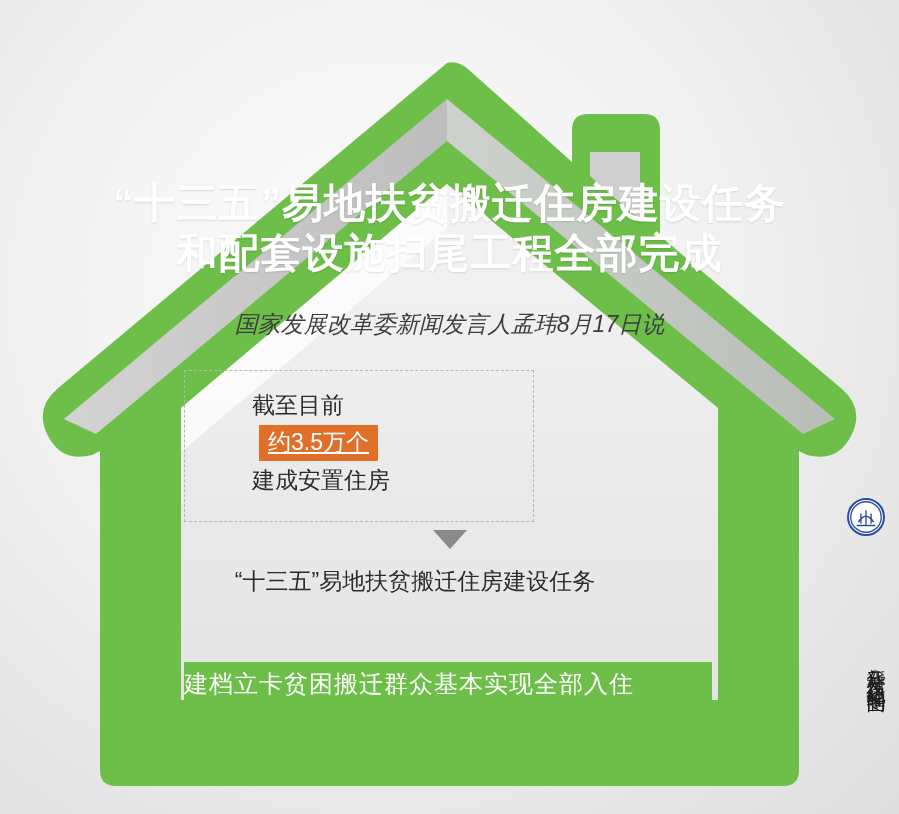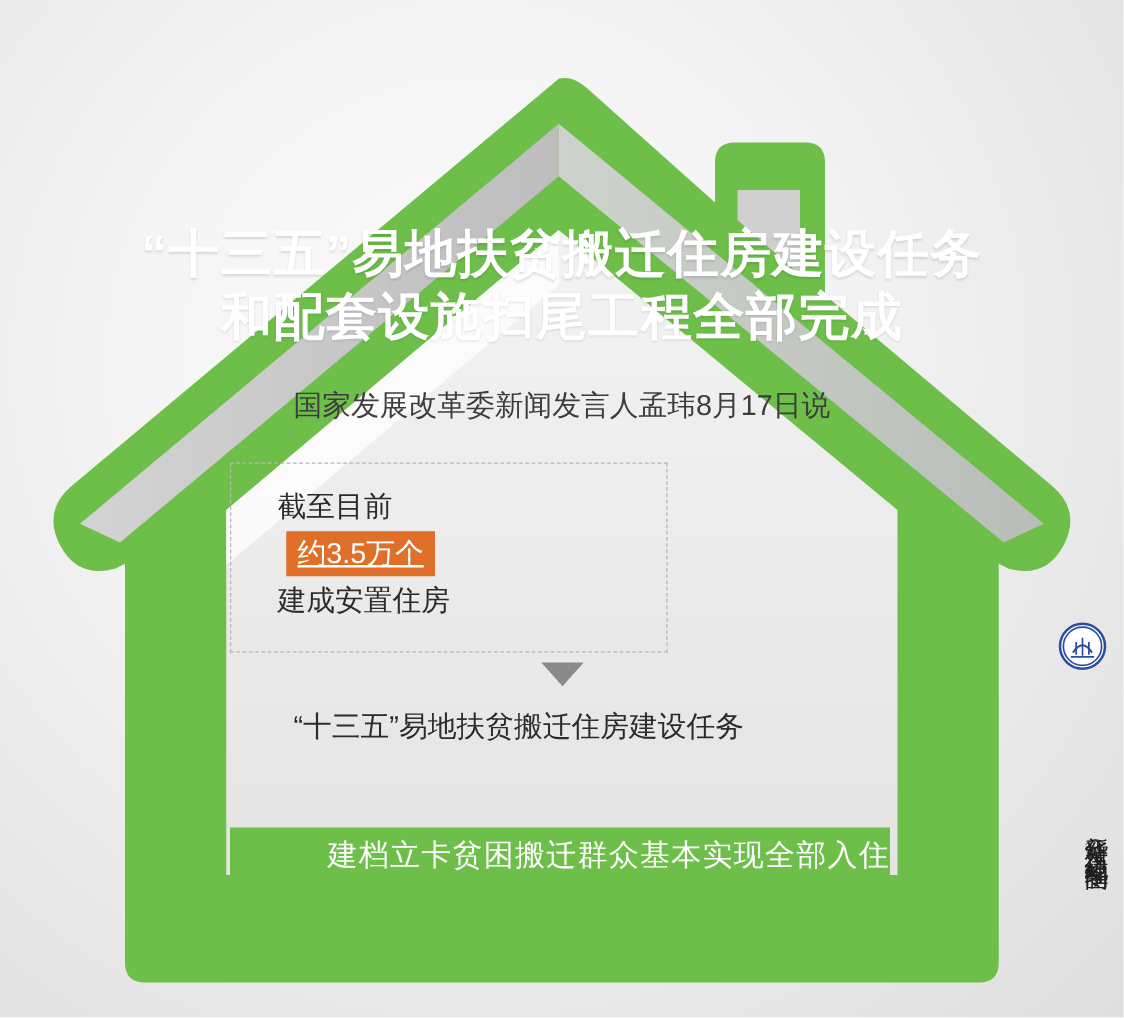--- a/index.html
+++ b/index.html
@@ -48,20 +48,21 @@
   }
   .subline {
     position: absolute;
     left: 0;
     top: 308px;
     width: 899px;
     text-align: center;
     color: #3d3d3d;
     font-size: 23px;
     line-height: 32px;
+    font-style: italic;
   }
   
   .panel {
     position: absolute;
     left: 184px;
     top: 370px;
     width: 350px;
     height: 152px;
     border: 1px dashed #b6b6b6;
     box-sizing: border-box;
@@ -72,20 +73,21 @@
     top: 386px;
     width: 560px;
     color: #2b2b2b;
     font-size: 23px;
     line-height: 39px;
   }
   .panel-row {
     display: flex;
     align-items: flex-start;
     white-space: nowrap;
+    margin-left: 30px;
   }
   .hl {
     display: inline-block;
     background: #e06f2a;
     color: #ffffff;
     padding: 2px 9px 4px 9px;
     margin-left: 7px;
     font-size: 23px;
     line-height: 30px;
     text-decoration: underline;
@@ -115,21 +117,21 @@
   
   .greenbar {
     position: absolute;
     left: 184px;
     top: 662px;
     width: 528px;
     height: 44px;
     background: #6ebe4a;
     display: flex;
     align-items: center;
-    justify-content: flex-end;
+    justify-content: flex-start;
   }
   .greenbar span {
     color: #ffffff;
     font-size: 24px;
     letter-spacing: 1px;
   }
   .logo {
     position: absolute;
     right: 14px;
     top: 498px;

